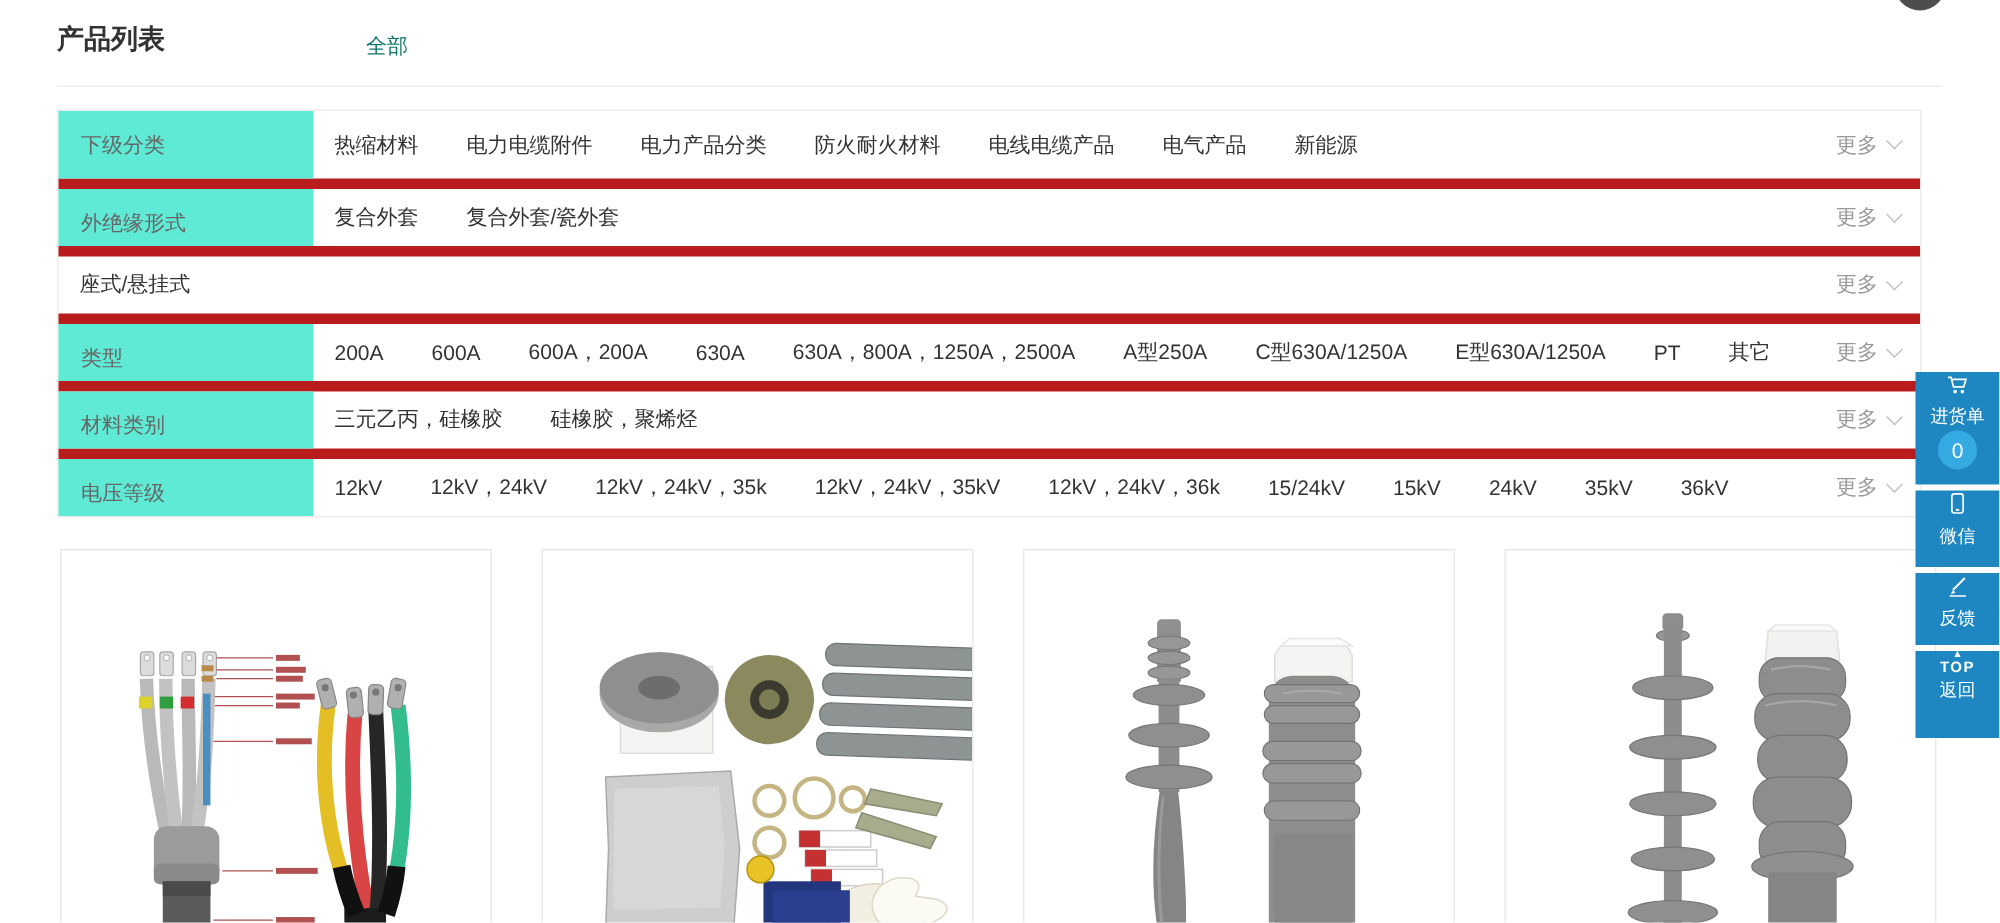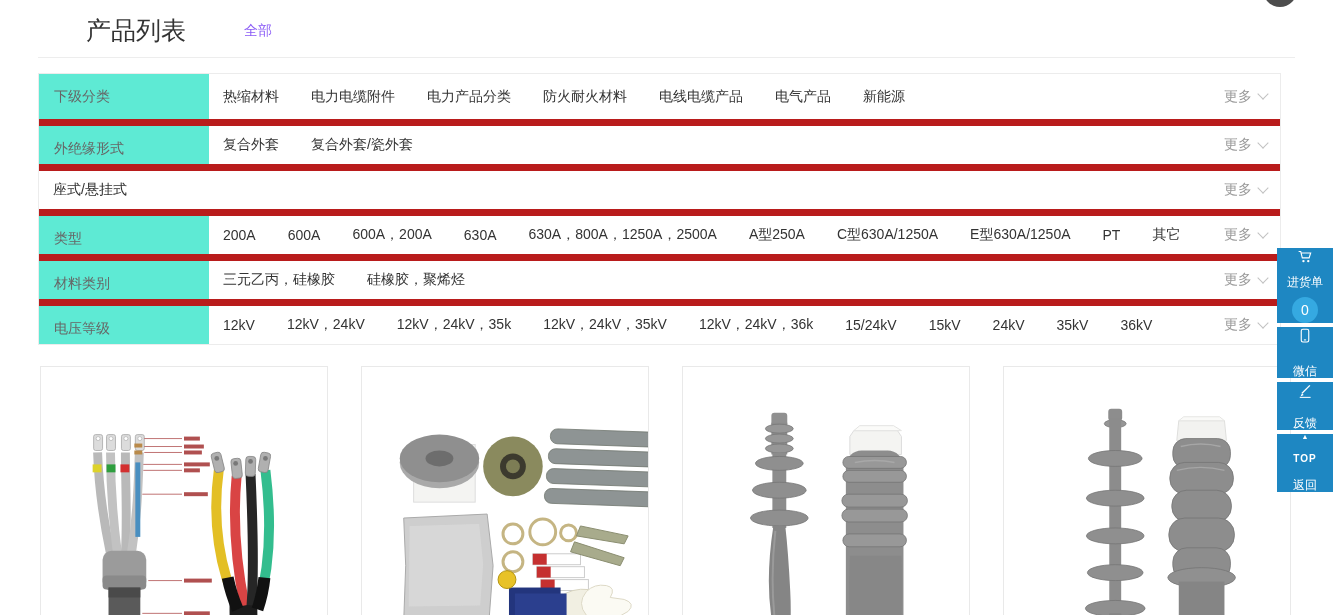--- a/index.html
+++ b/index.html
@@ -1,22 +1,22 @@
 <!DOCTYPE html>
 <html><head>
 <meta charset="utf-8">
 <style>
   * { margin:0; padding:0; box-sizing:border-box; }
   html,body { width:1333px; height:615px; overflow:hidden; background:#fff;
     font-family:"Liberation Sans","DejaVu Sans",sans-serif; color:#333; }
   .page { position:relative; width:1333px; height:615px; }
 
   
-  .page-title { position:absolute; left:38px; top:14px; font-size:25px; font-weight:400; color:#333;margin-left:48px; }
-  .tab-all { position:absolute; left:244px; top:22px; font-size:14px; color:#8b5cf6; cursor:pointer; }
+  .page-title { position:absolute; left:38px; top:14px; font-size:18px; font-weight:700; color:#333; }
+  .tab-all { position:absolute; left:244px; top:22px; font-size:14px; color:#0f766e; cursor:pointer; }
   .header-divider { position:absolute; left:38px; top:57px; width:1257px; height:1px; background:#ededed; }
   .avatar-partial { position:absolute; left:1263px; top:-27px; width:34px; height:34px;
     border-radius:50%; background:#4d4d4d; }
 
   
   .filter-table { position:absolute; left:38px; top:73px; width:1243px;
     border:1px solid #ececec; background:#fff; }
   .filter-row { display:flex; align-items:stretch; height:45px; border-top:7px solid #b91c1c; }
   .filter-row:first-child { border-top:none; }
   .filter-label { width:170px; background:#5eead4; color:#666; font-size:14px;
@@ -32,21 +32,21 @@
   
   .products { position:absolute; left:40px; top:366px; display:flex; gap:33px; }
   .product-card { width:288px; height:310px; border:1px solid #e9e9e9; background:#fff;
     overflow:hidden; cursor:pointer; }
   .product-card svg { display:block; width:286px; height:308px; }
 
   
   .side-toolbar { position:absolute; right:0; top:248px; width:56px;
     display:flex; flex-direction:column; gap:4px; z-index:5; }
   .tb-btn { background:#1e87c2; color:#fff; display:flex; flex-direction:column;
-    align-items:center; justify-content:space-between; font-size:12px; cursor:pointer; }
+    align-items:center; justify-content:flex-start; font-size:12px; cursor:pointer; }
   .tb-btn-cart { height:75px; }
   .tb-btn-wechat { height:51px; }
   .tb-btn-feedback { height:48px; }
   .tb-btn-top { height:58px; }
   .tb-label { margin-top:2px; line-height:14px; }
   .cart-badge { width:26px; height:26px; border-radius:50%; background:#35a9e1;
     display:flex; align-items:center; justify-content:center; font-size:14px; margin-top:3px; }
   .top-caret { font-size:7px; line-height:6px; }
   .top-word { font-size:10px; font-weight:bold; letter-spacing:1px; line-height:11px; }
 </style>

